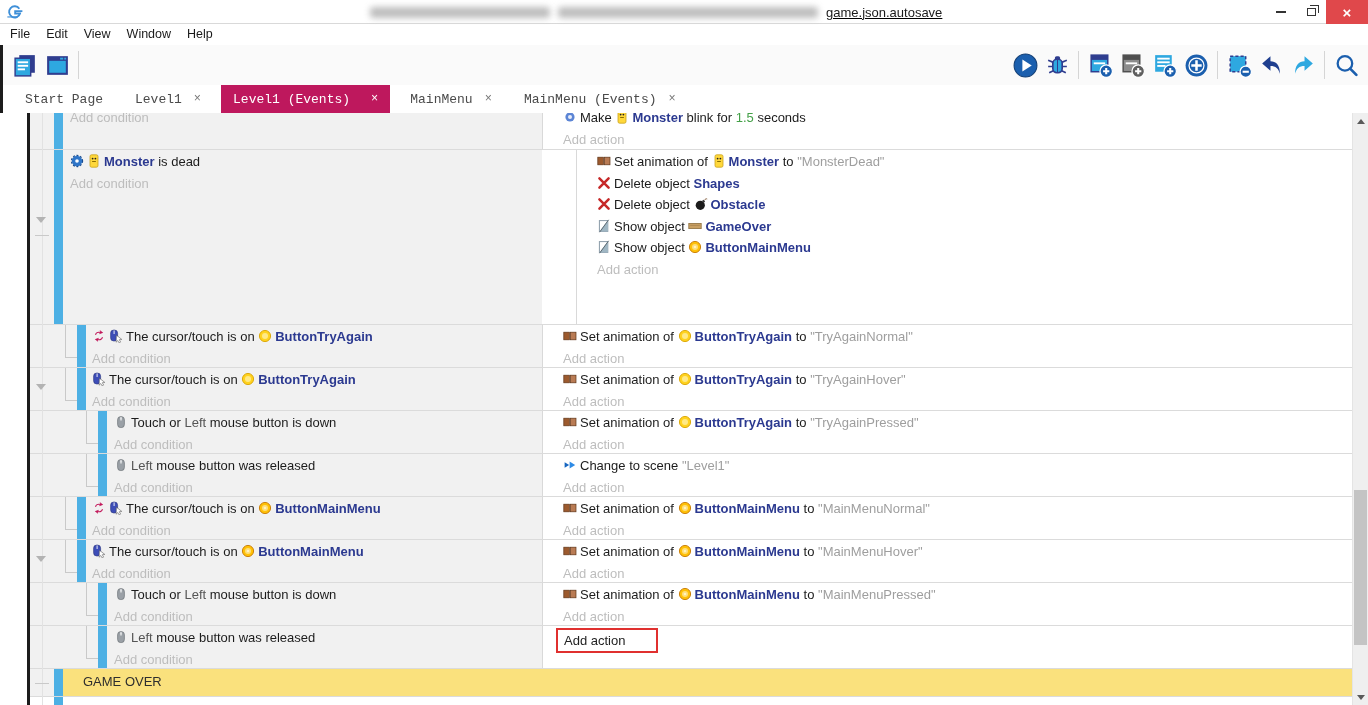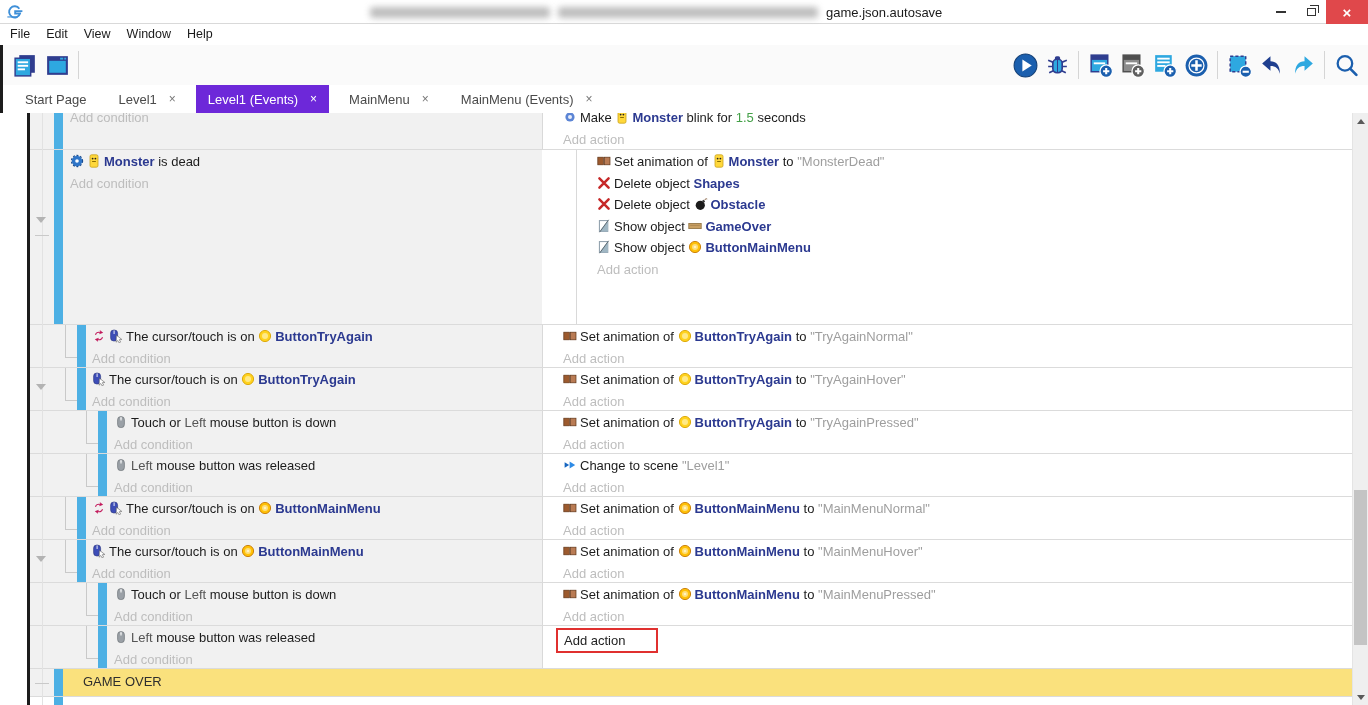--- a/index.html
+++ b/index.html
@@ -2,21 +2,21 @@
 <html><head>
 <meta charset="utf-8">
 <style>
   * { box-sizing: border-box; margin: 0; padding: 0; }
   html,body { width:1368px; height:705px; overflow:hidden; font-family:"Liberation Sans", sans-serif; background:#fff; }
 
   
   .titlebar { position:relative; height:24px; background:#fff; border-bottom:1px solid #d9d9d9; }
   .app-logo { position:absolute; left:6px; top:3px; width:18px; height:18px; }
   .app-logo svg { width:100%; height:100%; }
-  .title-center { position:absolute; left:370px; top:4px; height:16px; display:flex; align-items:center; gap:8px; }
+  .title-center { position:absolute; left:370px; top:4px; height:16px; display:flex; align-items:center; gap:8px;text-decoration:underline; }
   .blur { display:inline-block; height:11px; border-radius:3px; background:#a8a8a8; filter:blur(3px); opacity:.75; }
   .blur.b1 { width:180px; }
   .blur.b2 { width:260px; }
   .title-text { font-size:13px; color:#1a1a1a; white-space:nowrap; }
   .win-controls { position:absolute; right:0; top:0; height:24px; display:flex; }
   .wc { width:30px; height:24px; display:flex; align-items:center; justify-content:center; }
   .wc.close { width:42px; background:#e0484b; color:#fff; font-size:15px; font-weight:bold; line-height:1; }
   .min-glyph { width:10px; height:0; border-bottom:2px solid #333; display:inline-block; }
   .max-glyph { width:9px; height:8px; border:1.4px solid #333; display:inline-block; position:relative; }
   .max-glyph:before { content:""; position:absolute; left:2px; top:-4px; width:8px; height:7px; border:1.4px solid #333; border-left:none; border-bottom:none; }
@@ -26,24 +26,24 @@
   .menu-item { font-size:12.5px; color:#1a1a1a; padding:0 8px; line-height:21px; }
 
   
   .toolbar { height:40px; background:#fafafa; display:flex; align-items:center; padding:0 6px; border-left:3px solid #1c1c1c; }
   .tb-icon { width:32px; height:32px; display:flex; align-items:center; justify-content:center; }
   .tb-icon svg { width:27px; height:27px; }
   .tb-sep { width:1px; height:28px; background:#d5d5d5; margin:0 5px; }
   .tb-right { margin-left:auto; display:flex; align-items:center; }
 
   
-  .tabbar { height:28px; background:#fff; display:flex; align-items:stretch; padding-left:10px; border-left:3px solid #1c1c1c; }
+  .tabbar { height:28px; background:#fff; display:flex; align-items:stretch; padding-left:10px; border-left:3px solid #1c1c1c;font-family:Liberation Mono, monospace; }
   .tab { display:flex; align-items:center; padding:0 12px; margin-right:8px; font-size:13px; color:#4a4a4a; white-space:nowrap; }
   .tab .tx { margin-left:12px; font-size:12px; color:#777; }
-  .tab.active { background:#6d28d9; color:#fff; }
+  .tab.active { background:#be185d; color:#fff;gap:9px; }
   .tab.active .tx { color:#fff; }
 
   
   .events { position:relative; height:592px; background:#f0f0f0; border-left:3px solid #1c1c1c; overflow:hidden;margin-left:27px; }
   .rows { position:absolute; left:0; top:0; right:16px; }
   .event { position:relative; display:flex; border-bottom:1px solid #dbdbdb; background:#fff; overflow:hidden; }
   .cond { position:relative; width:512px; flex:none; background:#f1f1f1; overflow:hidden; }
   .act  { flex:1; background:#fff; border-left:1px solid #d9d9d9; padding-left:20px; overflow:hidden; }
   .bar  { position:absolute; top:0; bottom:0; width:9px; background:#4db0e4; }
   .line { height:21.5px; line-height:21.5px; font-size:13px; color:#1c1c1c; white-space:nowrap; overflow:hidden; }

